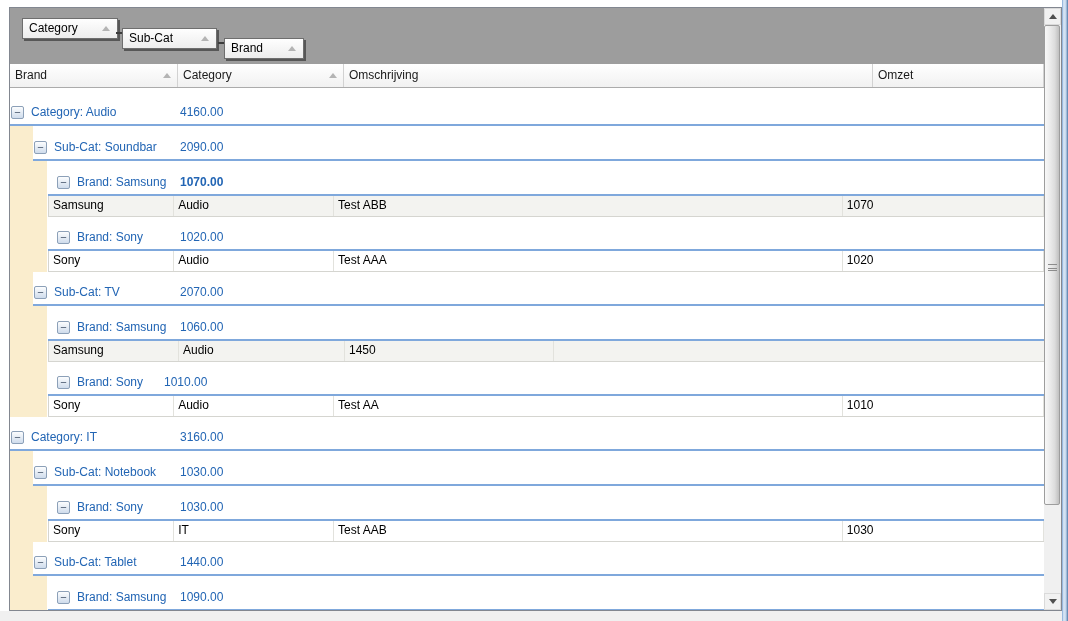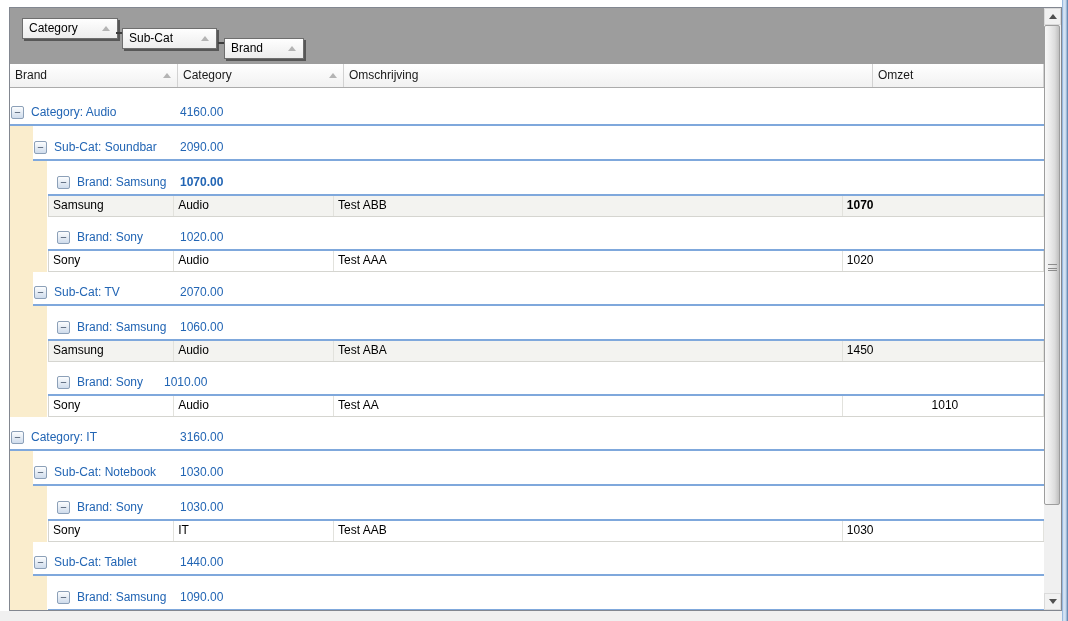--- a/index.html
+++ b/index.html
@@ -88,21 +88,21 @@
           <div class="minus-btn">−</div>
           <span class="glabel">Brand: Samsung</span>
           <span class="gvalue" style="left: 132px; font-weight: bold;">1070.00</span>
         </div>
         <div class="strip" style="left: 0px; top: 188px; width: 23px; height: 21px;"></div>
         <div class="strip" style="left: 23px; top: 188px; width: 14px; height: 21px;"></div>
         <div class="drow shade" style="left: 38px; top: 188px; width: 996px; height: 21px;">
           <div class="dcell" style="width: 130px;">Samsung</div>
           <div class="dcell" style="width: 166px;">Audio</div>
           <div class="dcell" style="width: 529px;">Test ABB</div>
-          <div class="dcell" style="width: 209px; font-weight: bold;">1070</div>
+          <div class="dcell" style="width: 209px;">1070</div>
         </div>
         <div class="strip" style="left: 0px; top: 209px; width: 23px; height: 34px;"></div>
         <div class="strip" style="left: 23px; top: 209px; width: 14px; height: 34px;"></div>
         <div class="grow" style="left: 38px; top: 217px; width: 996px; height: 26px; padding-left: 9px;">
           <div class="minus-btn">−</div>
           <span class="glabel">Brand: Sony</span>
           <span class="gvalue" style="left: 132px;">1020.00</span>
         </div>
         <div class="strip" style="left: 0px; top: 243px; width: 23px; height: 21px;"></div>
         <div class="strip" style="left: 23px; top: 243px; width: 14px; height: 21px;"></div>
@@ -123,37 +123,36 @@
         <div class="grow" style="left: 38px; top: 307px; width: 996px; height: 26px; padding-left: 9px;">
           <div class="minus-btn">−</div>
           <span class="glabel">Brand: Samsung</span>
           <span class="gvalue" style="left: 132px;">1060.00</span>
         </div>
         <div class="strip" style="left: 0px; top: 333px; width: 23px; height: 21px;"></div>
         <div class="strip" style="left: 23px; top: 333px; width: 14px; height: 21px;"></div>
         <div class="drow shade" style="left: 38px; top: 333px; width: 996px; height: 21px;">
           <div class="dcell" style="width: 130px;">Samsung</div>
           <div class="dcell" style="width: 166px;">Audio</div>
-          <div class="dcell" style="width: 529px;">Test ABA</div>
           <div class="dcell" style="width: 209px;">1450</div>
         </div>
         <div class="strip" style="left: 0px; top: 354px; width: 23px; height: 34px;"></div>
         <div class="strip" style="left: 23px; top: 354px; width: 14px; height: 34px;"></div>
         <div class="grow" style="left: 38px; top: 362px; width: 996px; height: 26px; padding-left: 9px;">
           <div class="minus-btn">−</div>
           <span class="glabel">Brand: Sony</span>
           <span class="gvalue" style="left: 116px;">1010.00</span>
         </div>
         <div class="strip" style="left: 0px; top: 388px; width: 23px; height: 21px;"></div>
         <div class="strip" style="left: 23px; top: 388px; width: 14px; height: 21px;"></div>
         <div class="drow" style="left: 38px; top: 388px; width: 996px; height: 21px;">
           <div class="dcell" style="width: 130px;">Sony</div>
           <div class="dcell" style="width: 166px;">Audio</div>
           <div class="dcell" style="width: 529px;">Test AA</div>
-          <div class="dcell" style="width: 209px; text-align: center;">1010</div>
+          <div class="dcell" style="width: 209px;">1010</div>
         </div>
         <div class="grow" style="left: 0px; top: 417px; width: 1034px; height: 26px; padding-left: 1px;">
           <div class="minus-btn">−</div>
           <span class="glabel">Category: IT</span>
           <span class="gvalue" style="left: 170px;">3160.00</span>
         </div>
         <div class="strip" style="left: 0px; top: 443px; width: 23px; height: 35px;"></div>
         <div class="grow" style="left: 23px; top: 452px; width: 1011px; height: 26px; padding-left: 1px;">
           <div class="minus-btn">−</div>
           <span class="glabel">Sub-Cat: Notebook</span>

